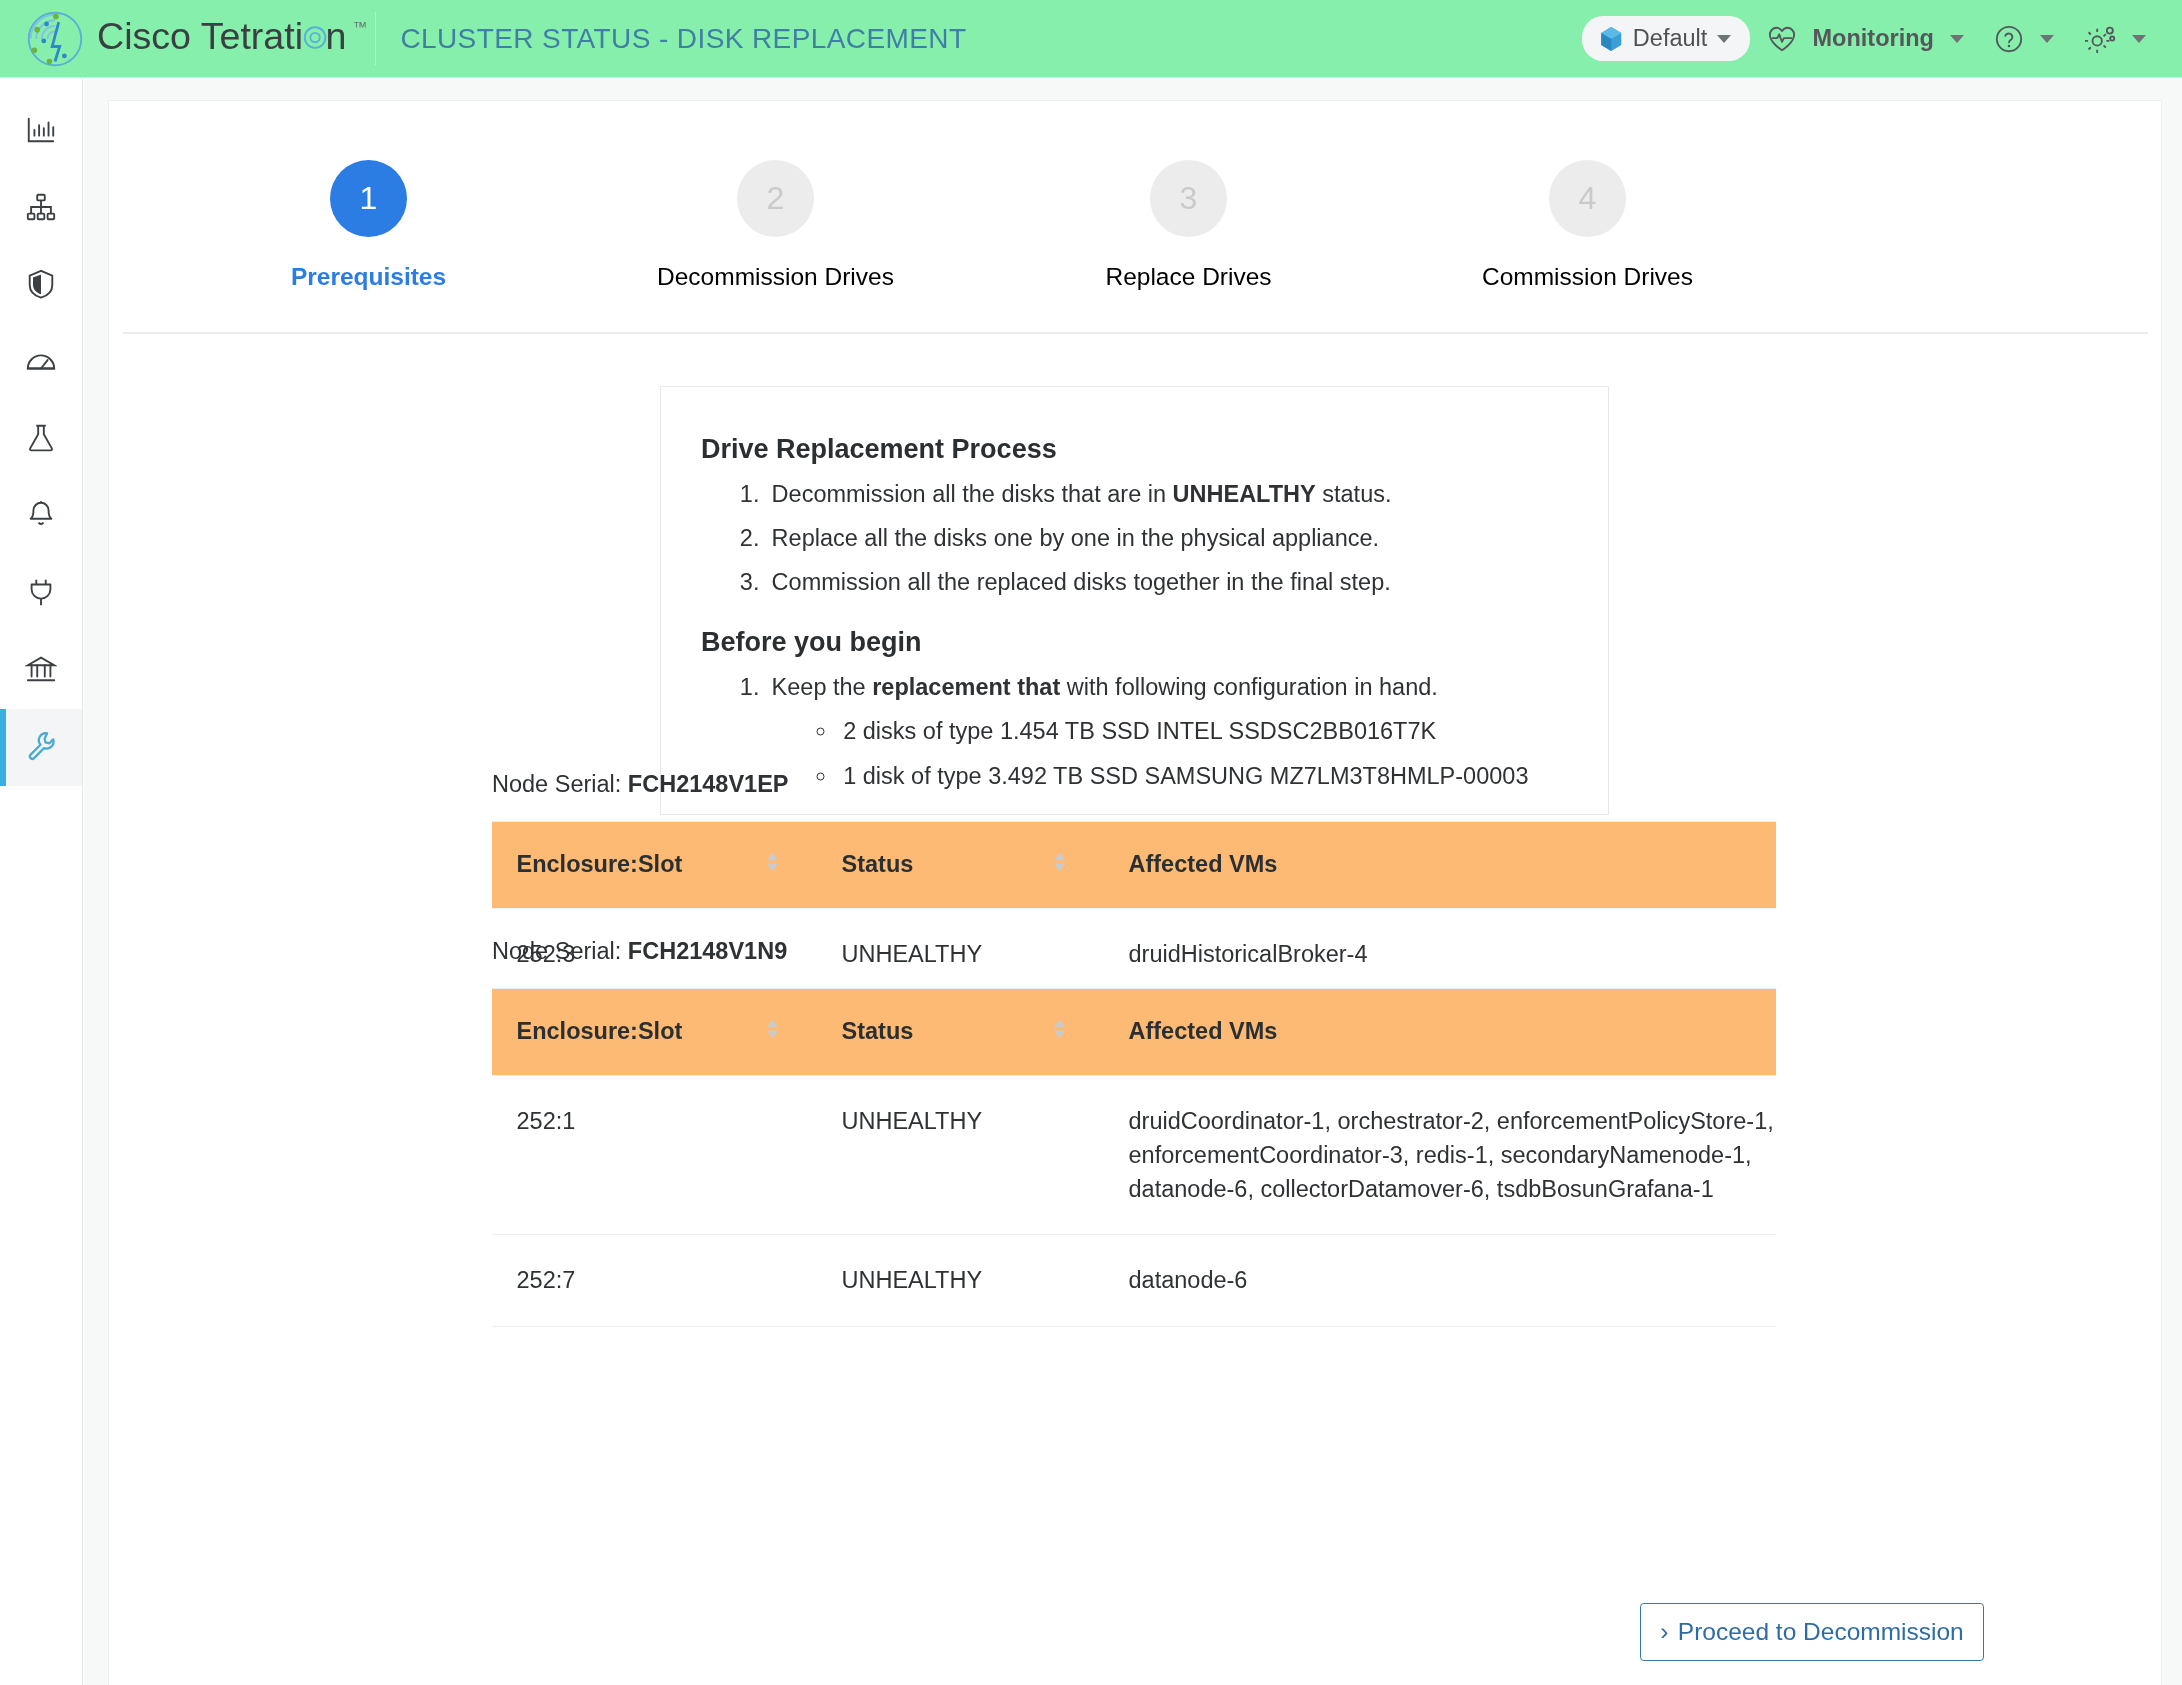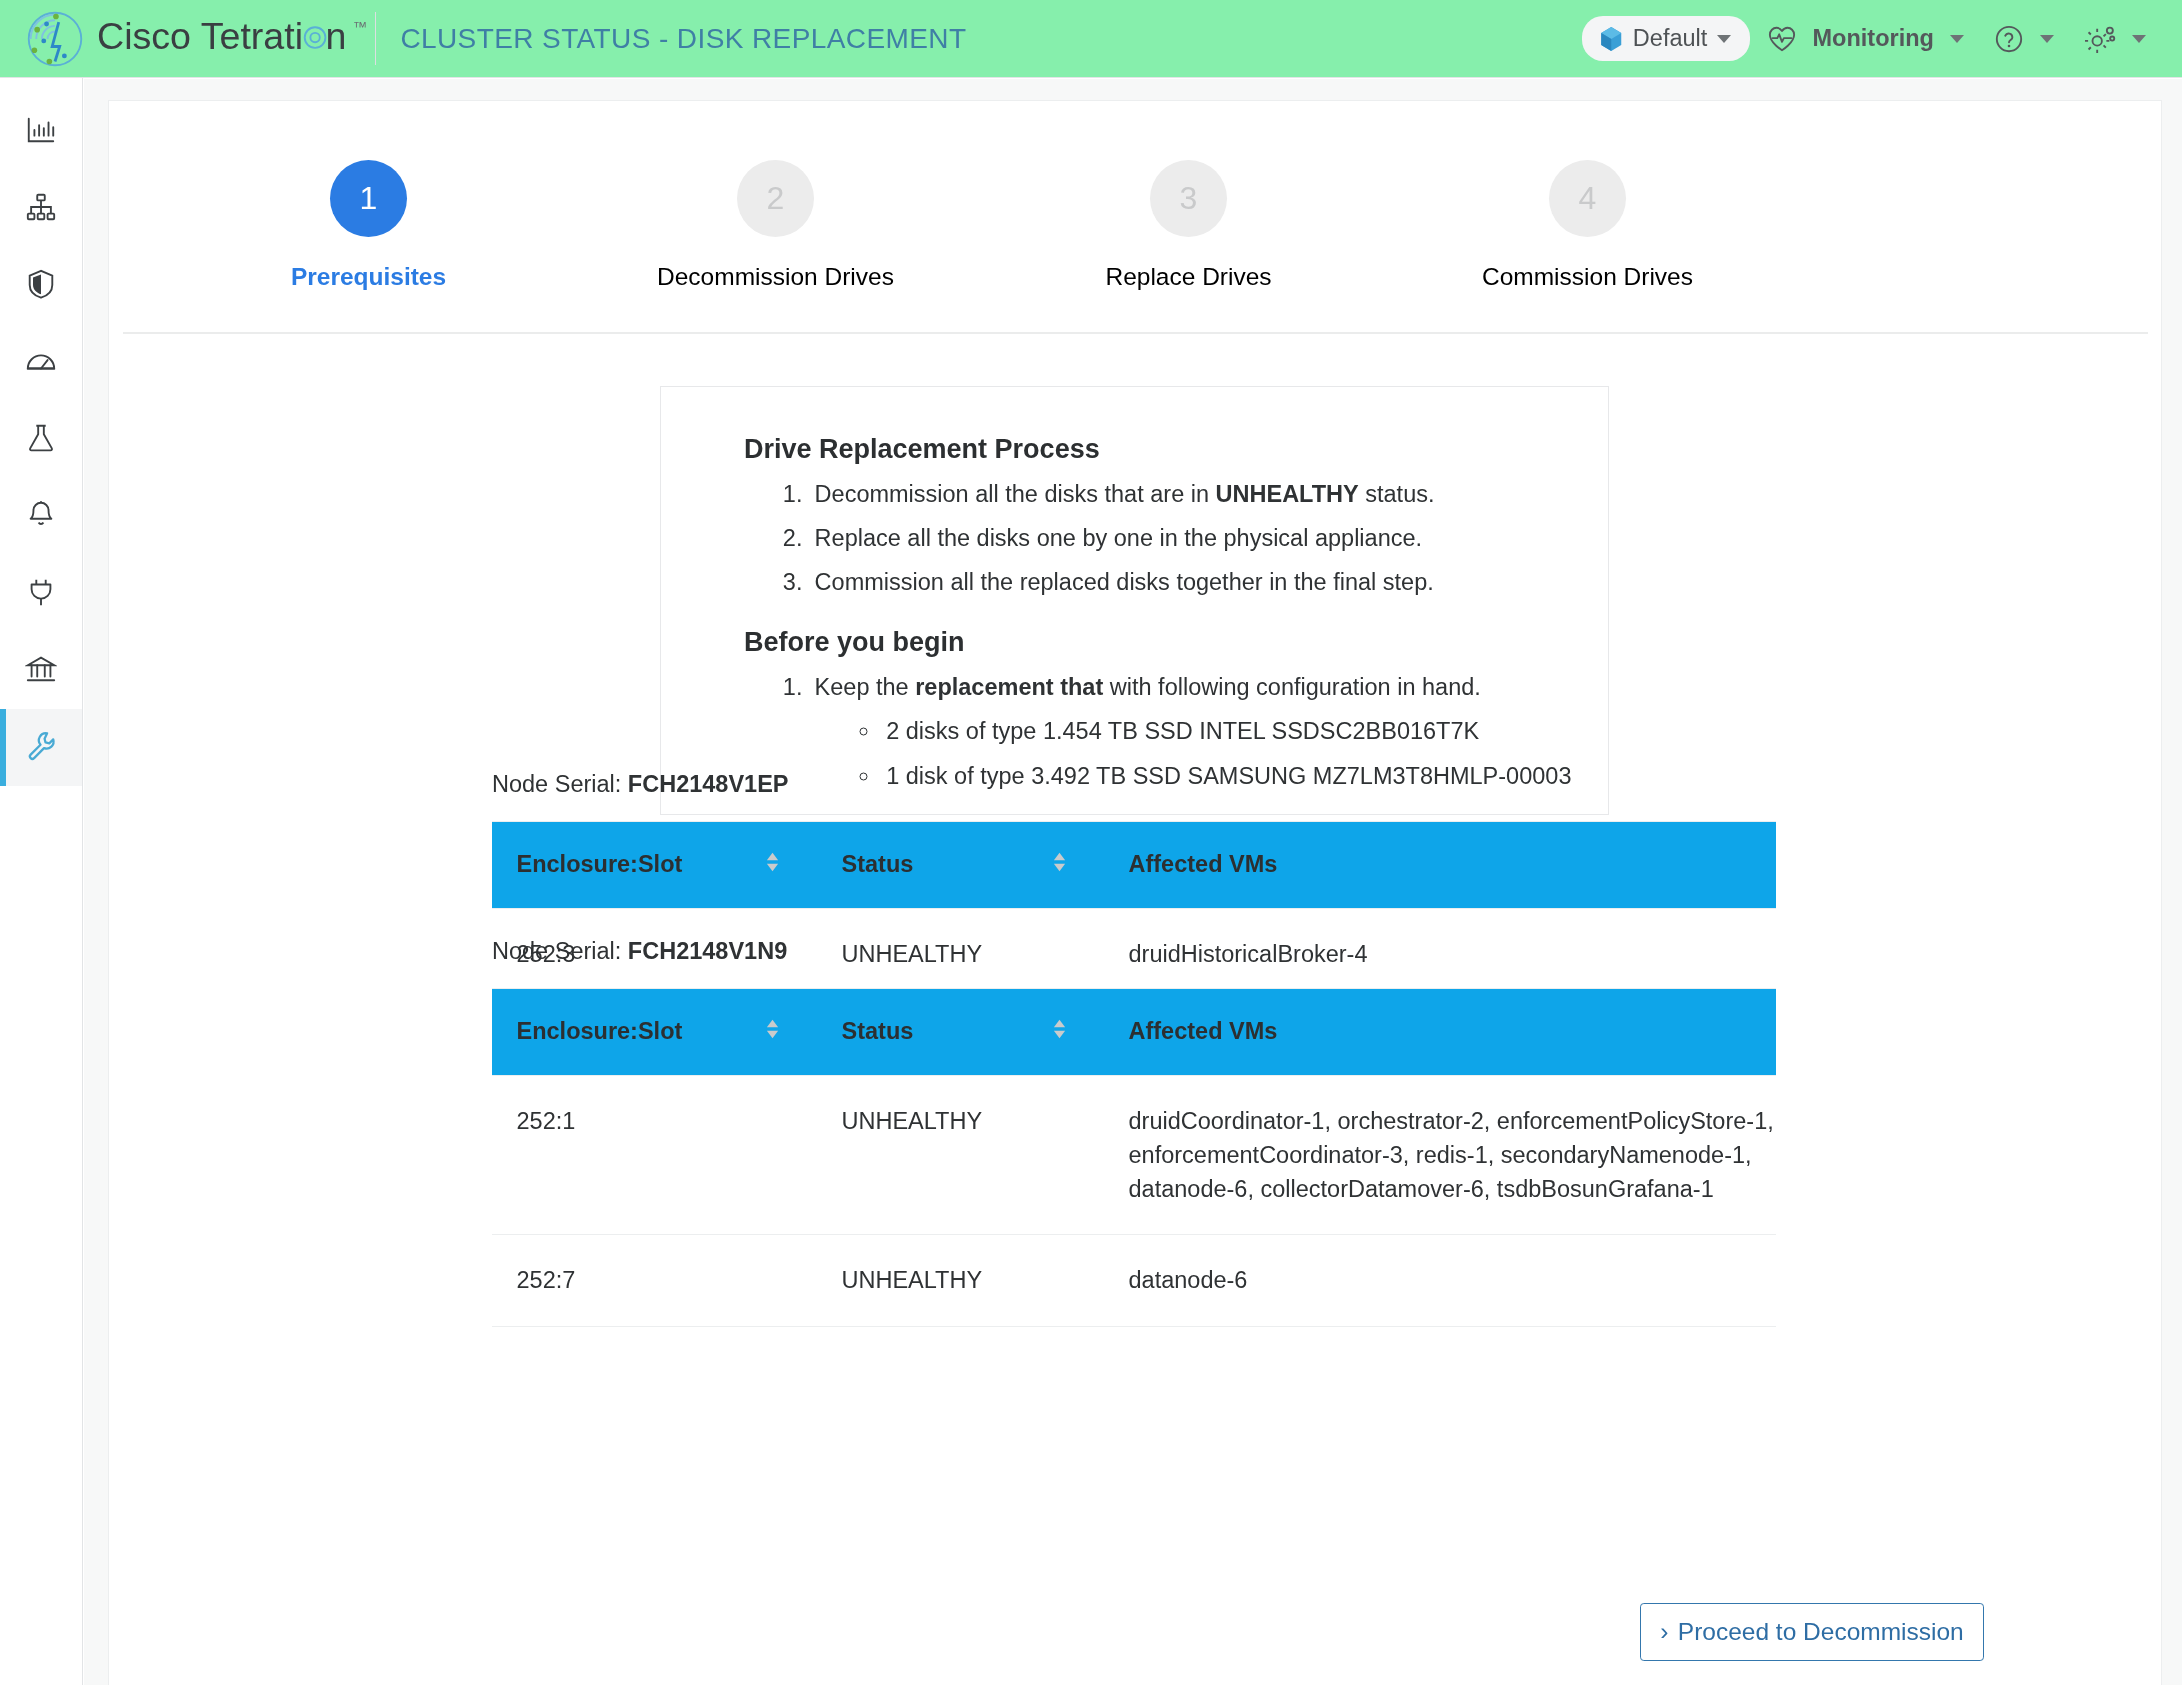--- a/index.html
+++ b/index.html
@@ -89,21 +89,21 @@
   .step.active .step-label { color: #2b7ce3; font-weight: bold; }
 
   .hr {
     position: absolute; left: 14px; top: 231px; width: 2025px;
     height: 1.9px; background: #ebecec;
   }
 
   
   .card {
     position: absolute; left: 551px; top: 285px; width: 949px; height: 429px;
-    border: 0.9px solid #e7e8ea; background: #ffffff; padding-left: 43px;
+    border: 0.9px solid #e7e8ea; background: #ffffff;
   }
   .card h3 {
     font-size: 27px; color: #2c2f31; font-weight: bold;
     margin: 47px 0 0 40px;
   }
   .card h3.second { margin-top: 32px; }
   .card ol {
     margin: 17px 0 0 105px; padding: 0; list-style: decimal;
   }
   .card ol li {
@@ -119,21 +119,21 @@
   .card b { font-weight: bold; }
 
   
   .node-section { position: absolute; left: 383px; width: 1284px; }
   .node-serial {
     font-size: 23.5px; color: #2f3234; margin-bottom: 22.6px;
   }
   .node-serial b { font-weight: bold; }
   table { width: 1284px; border-collapse: collapse; table-layout: fixed; }
   thead th {
-    background: #0ea5e9; border-top: 0.9px solid #eceeef;
+    background: #fdba74; border-top: 0.9px solid #eceeef;
     border-bottom: 0.9px solid #eceeef;
     text-align: left; font-size: 23.5px; font-weight: bold; color: #2c2f31;
     padding: 26px 0 26px 24.5px; height: 81px; vertical-align: middle;
   }
   th .th-inner { display: flex; align-items: center; }
   th .sorter { margin-left: auto; margin-right: 34px; display: inline-block; }
   tbody td {
     border-bottom: 0.9px solid #eceeef;
     font-size: 23.5px; color: #2f3234; padding: 28px 0 28px 24.5px;
     vertical-align: top; line-height: 1.46;

